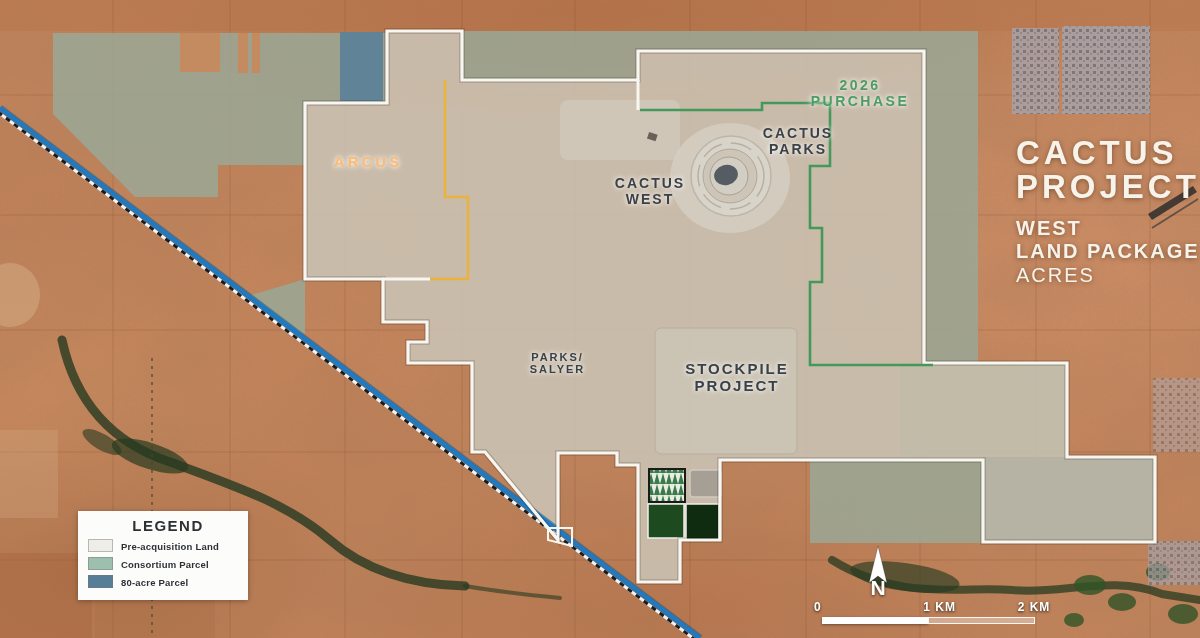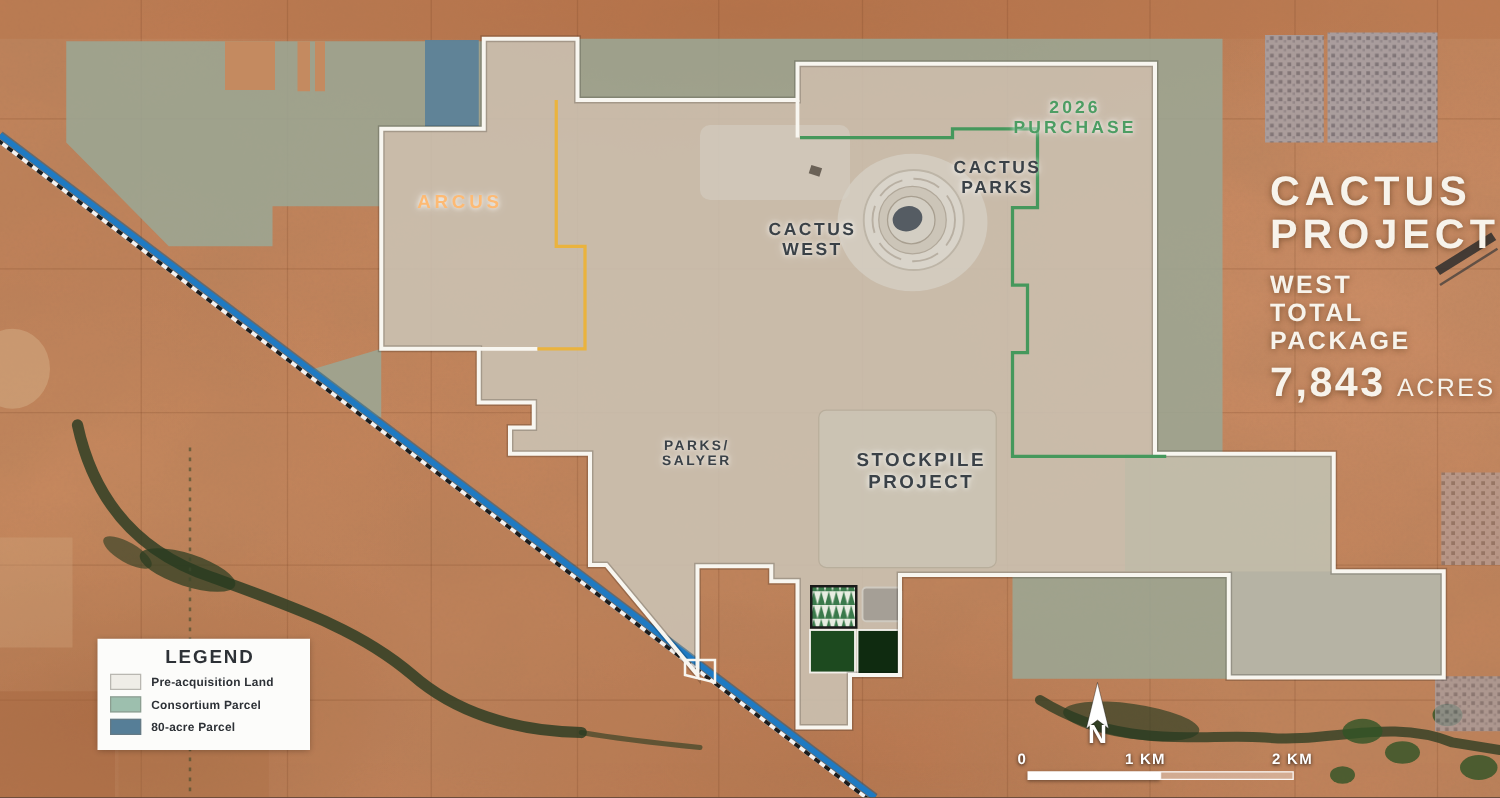--- a/index.html
+++ b/index.html
@@ -230,23 +230,22 @@
 
   <div class="lbl" style="left:682px;top:361px;width:110px;font-size:15px;">
     <div>STOCKPILE</div>
     <div>PROJECT</div>
   </div>
 
   <div class="titleblock">
     <div class="big">CACTUS</div>
     <div class="big">PROJECT</div>
     <div class="mid" style="margin-top:12px;">WEST</div>
-    <div class="mid" style="margin-top:1px;">TOTAL PACKAGE</div>
+    <div class="mid" style="margin-top:1px;">LAND PACKAGE</div>
     <div class="acres">
-      <span class="num">7,843</span>
       <span class="unit">ACRES</span>
     </div>
   </div>
 
   <div class="legend">
     <div class="legend-title">LEGEND</div>
     <div class="legend-row">
       <span class="swatch" style="background: rgb(239, 237, 231);"></span>
       <span class="legend-label">Pre-acquisition Land</span>
     </div>
@@ -256,17 +255,17 @@
     </div>
     <div class="legend-row">
       <span class="swatch" style="background: rgb(86, 126, 151);"></span>
       <span class="legend-label">80-acre Parcel</span>
     </div>
   </div>
 
   <div class="north-n">N</div>
 
   <div class="scale-tick" style="left:814px;">0</div>
-  <div class="scale-tick" style="left:900px;width:56px;text-align:left;">1 KM</div>
+  <div class="scale-tick" style="left:900px;width:56px;text-align:right;">1 KM</div>
   <div class="scale-tick" style="left:1006px;width:56px;text-align:center;">2 KM</div>
   <div class="scale-seg seg-solid"></div>
   <div class="scale-seg seg-open"></div>
 </div>
 
 </body></html>

